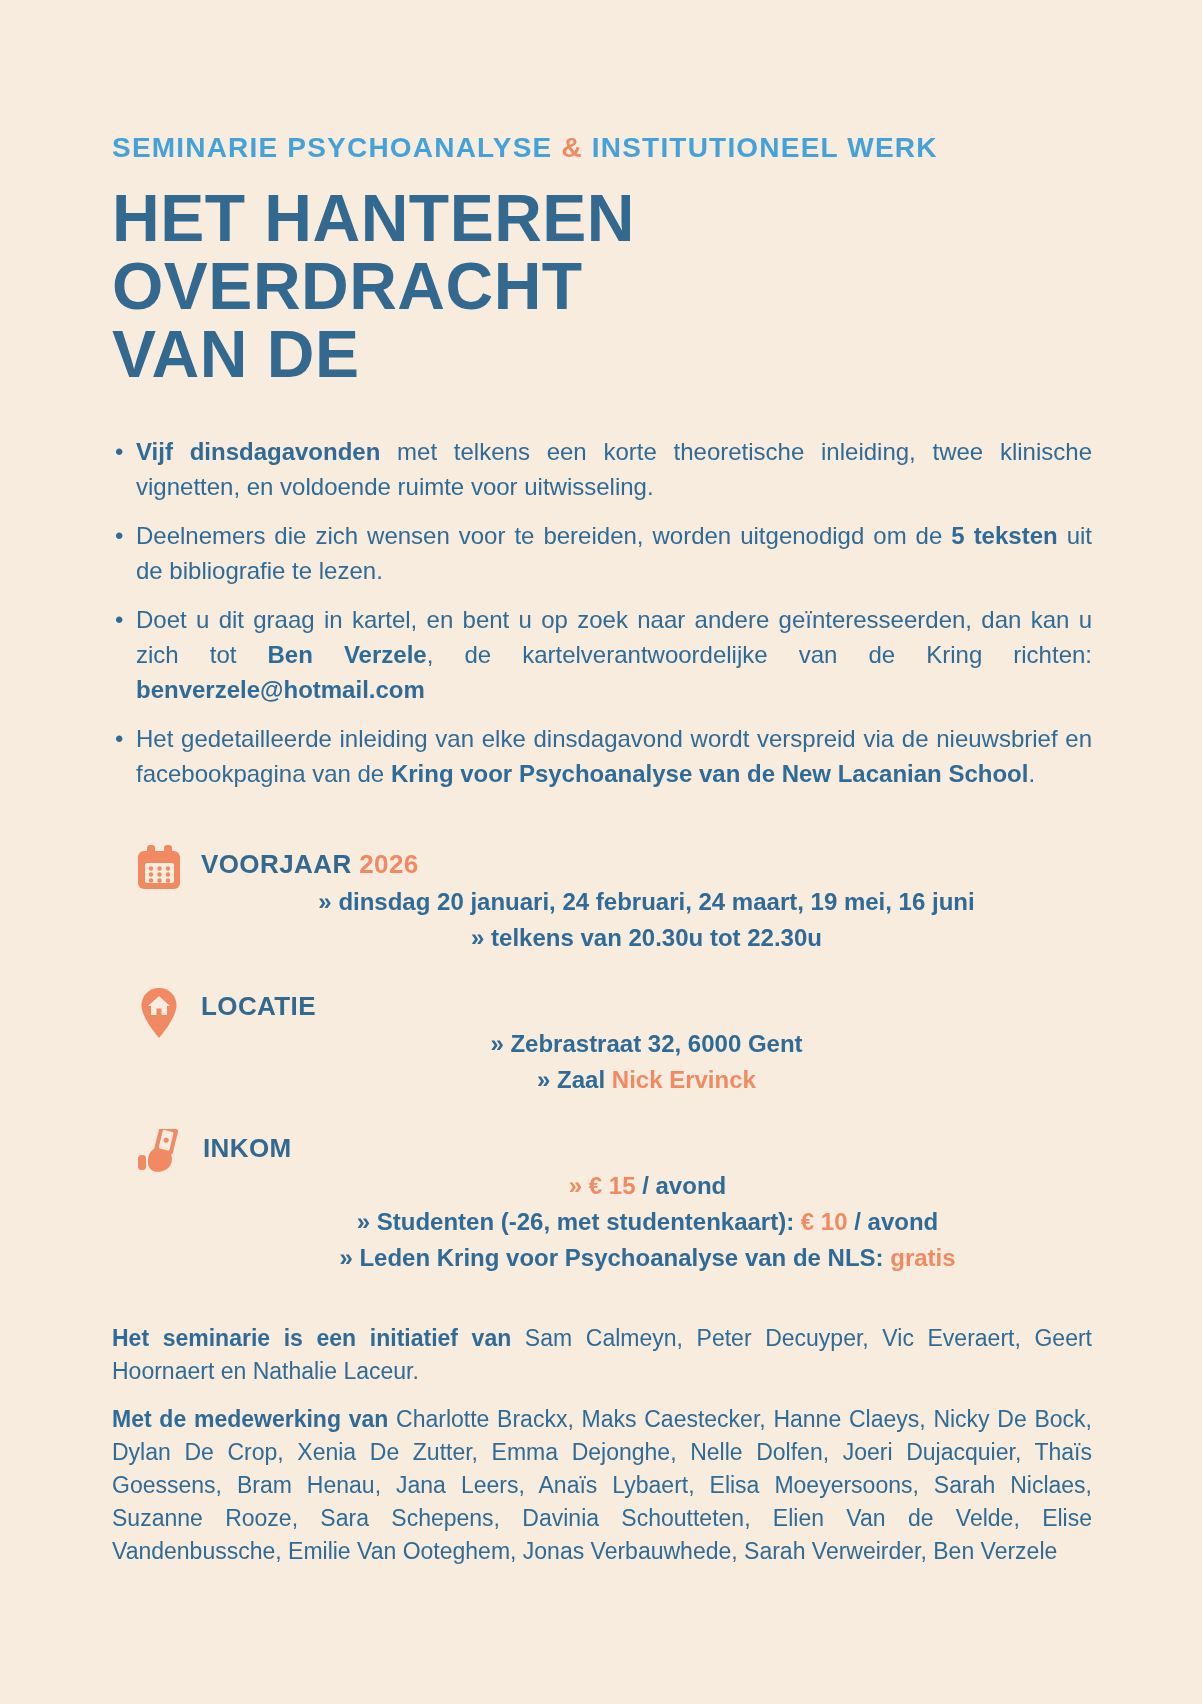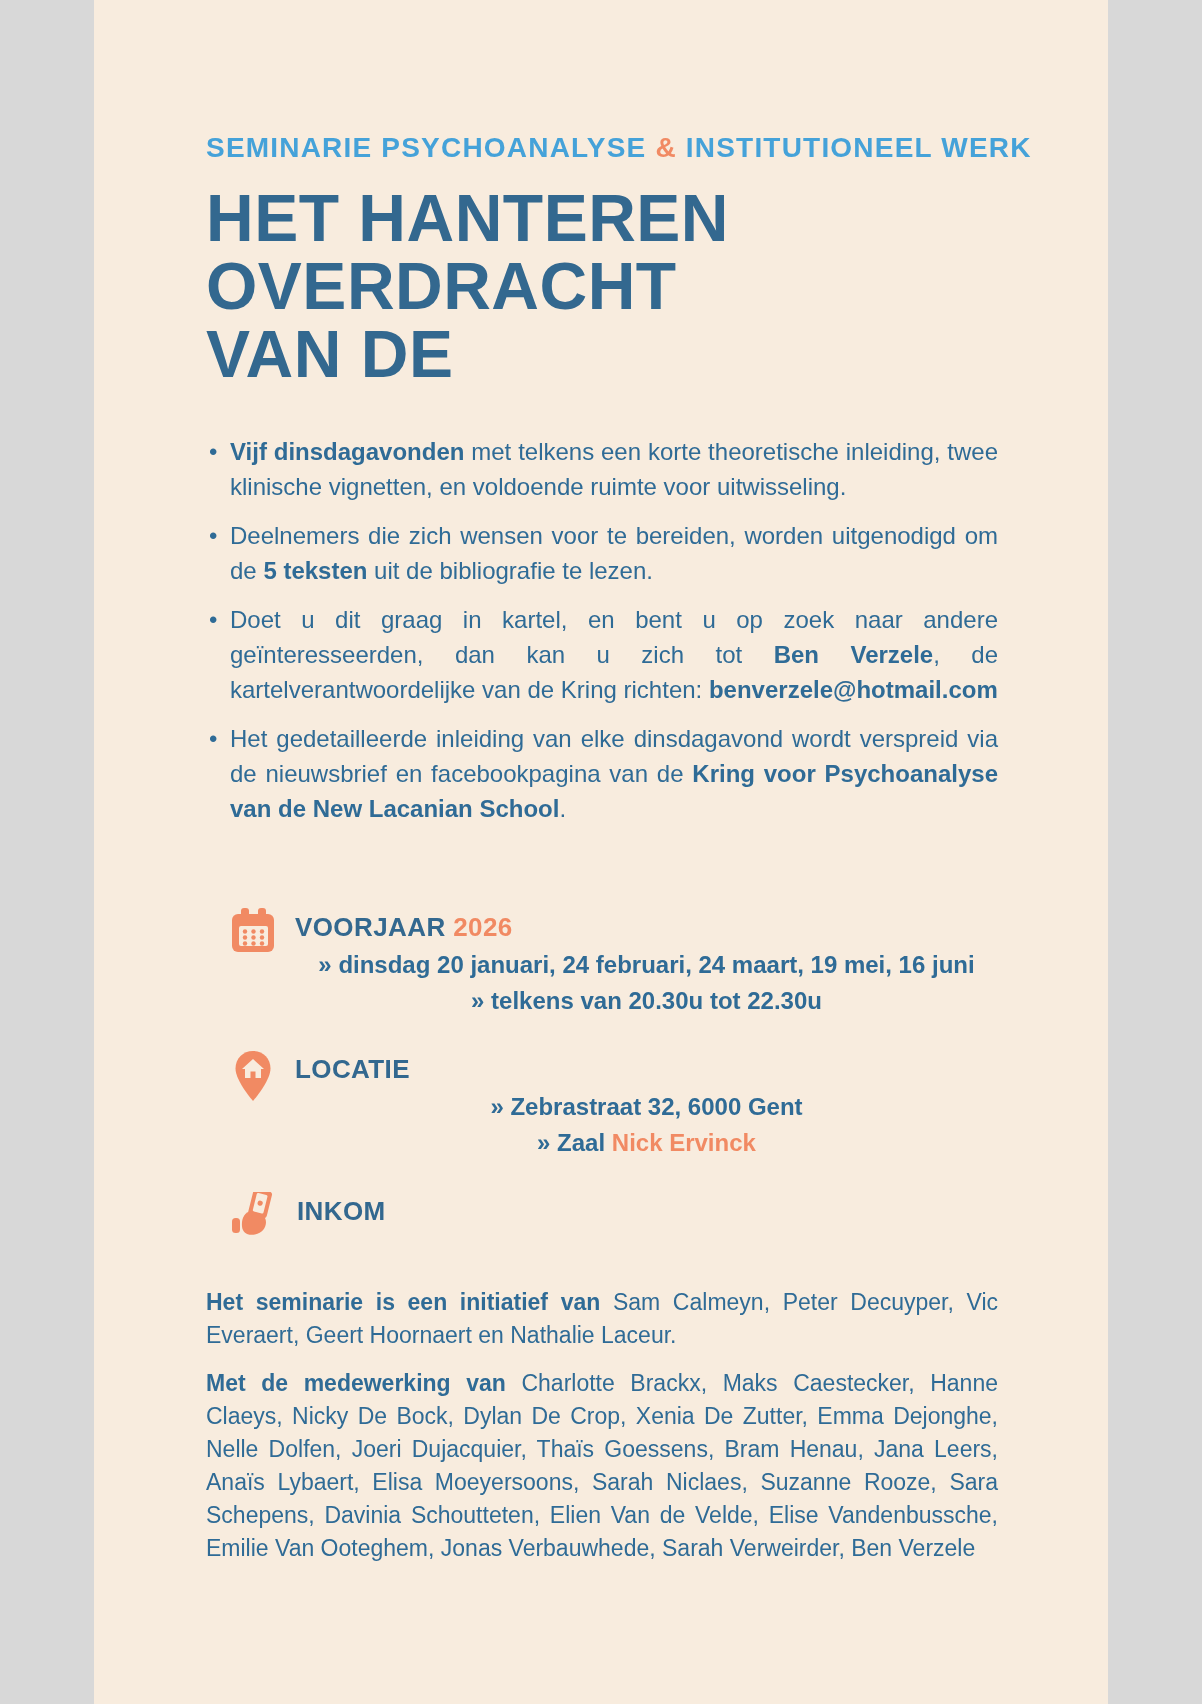--- a/index.html
+++ b/index.html
@@ -6,21 +6,21 @@
     --bg:#F8ECDE;
     --ink:#2F6B96;
     --title:#33688F;
     --blue:#45A2D9;
     --orange:#F18A63;
   }
   html,body{margin:0;padding:0;}
   body{background:#d8d8d8;}
   .page{
     position:relative;
-    width:1014px;height:1704px;
+    width:1202px;height:1704px;
     margin:0 auto;
     background:var(--bg);
     font-family:"Liberation Sans", sans-serif;
     color:var(--ink);
     box-sizing:border-box;
     padding:132px 110px 15px 112px;
     overflow:hidden;
   }
   .eyebrow{
     font-size:28px;font-weight:700;letter-spacing:1.2px;
@@ -45,21 +45,21 @@
     margin-bottom:14px;
   }
   .bullet-item::before{
     content:"\2022";
     position:absolute;left:3px;top:0;
     font-size:24px;line-height:35px;color:var(--ink);
   }
   .seg-bold{font-weight:800;}
   .seg-orange{color:var(--orange);}
   .seg-bold-orange{font-weight:800;color:var(--orange);}
-  .info-block{margin-top:80px;}
+  .info-block{margin-top:52px;}
   .info-section{
     display:flex;align-items:flex-start;
     margin-left:25px;
     margin-bottom:29px;
   }
   .info-icon{
     flex:0 0 44px;margin-right:20px;margin-top:2px;
   }
   .info-icon svg{display:block;}
   .info-content{flex:1;}
@@ -156,20 +156,25 @@
             <rect x="23" y="2" width="11" height="19" rx="1.5" fill="#F8ECDE"></rect>
             <circle cx="28.5" cy="11.5" r="2.6" fill="#F18A63"></circle>
           </g>
           <rect x="1" y="26" width="8" height="15" rx="3.5" fill="#F18A63"></rect>
           <path d="M13 24 C20 19 31 20 34 26 C37 32 33 41 24 42.5 C16 44 11.5 40 11 34.5 C10.6 30 11.5 26 13 24 Z" fill="#F18A63"></path>
           <path d="M13 24 C15 20 20 18 23 20 L19 27 Z" fill="#F18A63"></path>
         </svg>
       </div>
       <div class="info-content">
         <div class="info-heading"><span class="seg-bold">INKOM</span></div>
+        <div class="info-lines">
+          <div class="info-line"><span class="seg-orange">» € 15</span><span> / avond</span></div>
+          <div class="info-line"><span>» Studenten (-26, met studentenkaart): </span><span class="seg-orange">€ 10</span><span> / avond</span></div>
+          <div class="info-line"><span>» Leden Kring voor Psychoanalyse van de NLS: </span><span class="seg-orange">gratis</span></div>
+        </div>
       </div>
     </div>
 
   </div>
 
   <div class="credits">
     <p class="credits-paragraph"><span class="seg-bold">Het seminarie is een initiatief van</span><span> Sam Calmeyn, Peter Decuyper, Vic Everaert, Geert Hoornaert en Nathalie Laceur.</span></p>
     <p class="credits-paragraph"><span class="seg-bold">Met de medewerking van</span><span> Charlotte Brackx, Maks Caestecker, Hanne Claeys, Nicky De Bock, Dylan De Crop, Xenia De Zutter, Emma Dejonghe, Nelle Dolfen, Joeri Dujacquier, Thaïs Goessens, Bram Henau, Jana Leers, Anaïs Lybaert, Elisa Moeyersoons, Sarah Niclaes, Suzanne Rooze, Sara Schepens, Davinia Schoutteten, Elien Van de Velde, Elise Vandenbussche, Emilie Van Ooteghem, Jonas Verbauwhede, Sarah Verweirder, Ben Verzele</span></p>
   </div>
 

